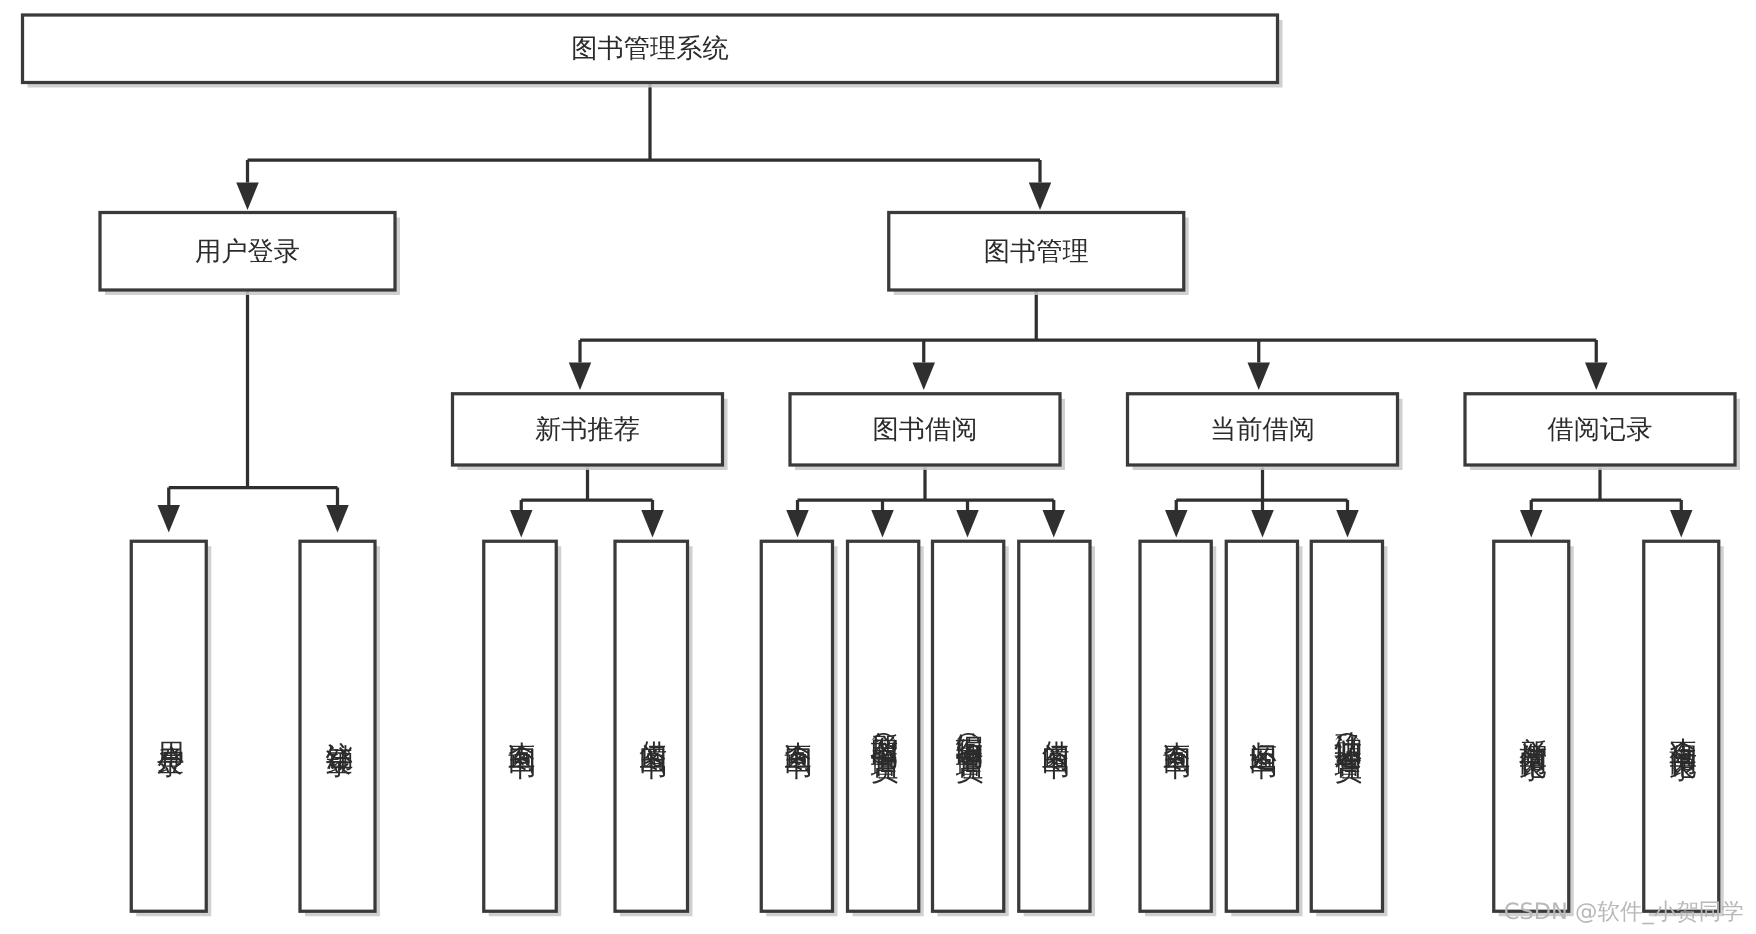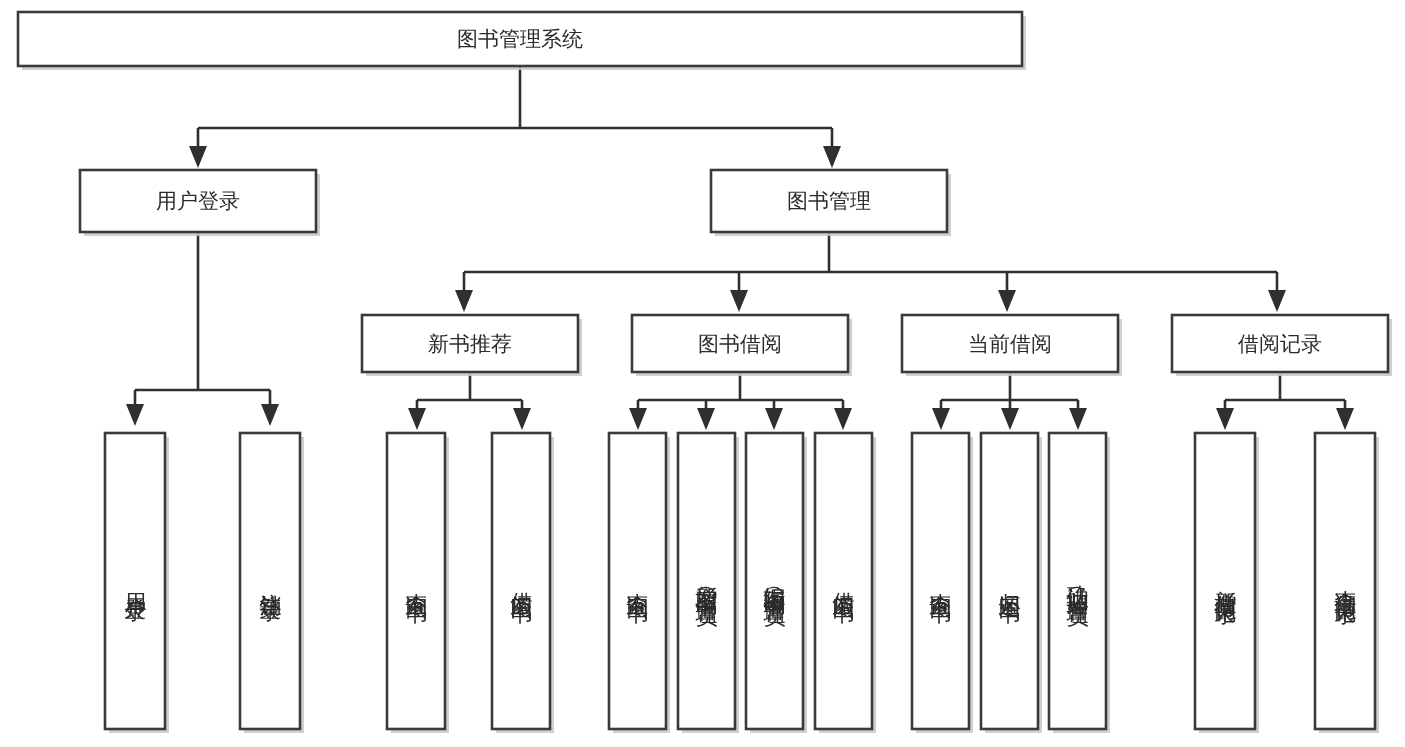--- a/index.html
+++ b/index.html
@@ -309,13 +309,14 @@
     </g>
 
     <g>
       <rect class="node-shadow" x="1319" y="437" width="60" height="296"></rect>
       <rect class="node-rect" x="1315" y="433" width="60" height="296"></rect>
       <text class="node-label-vertical" x="1346" y="581">查询借阅记录</text>
     </g>
 
   </svg>
 
+  <div class="watermark">CSDN @软件_小贺同学</div>
 </div>
 
 </body></html>

